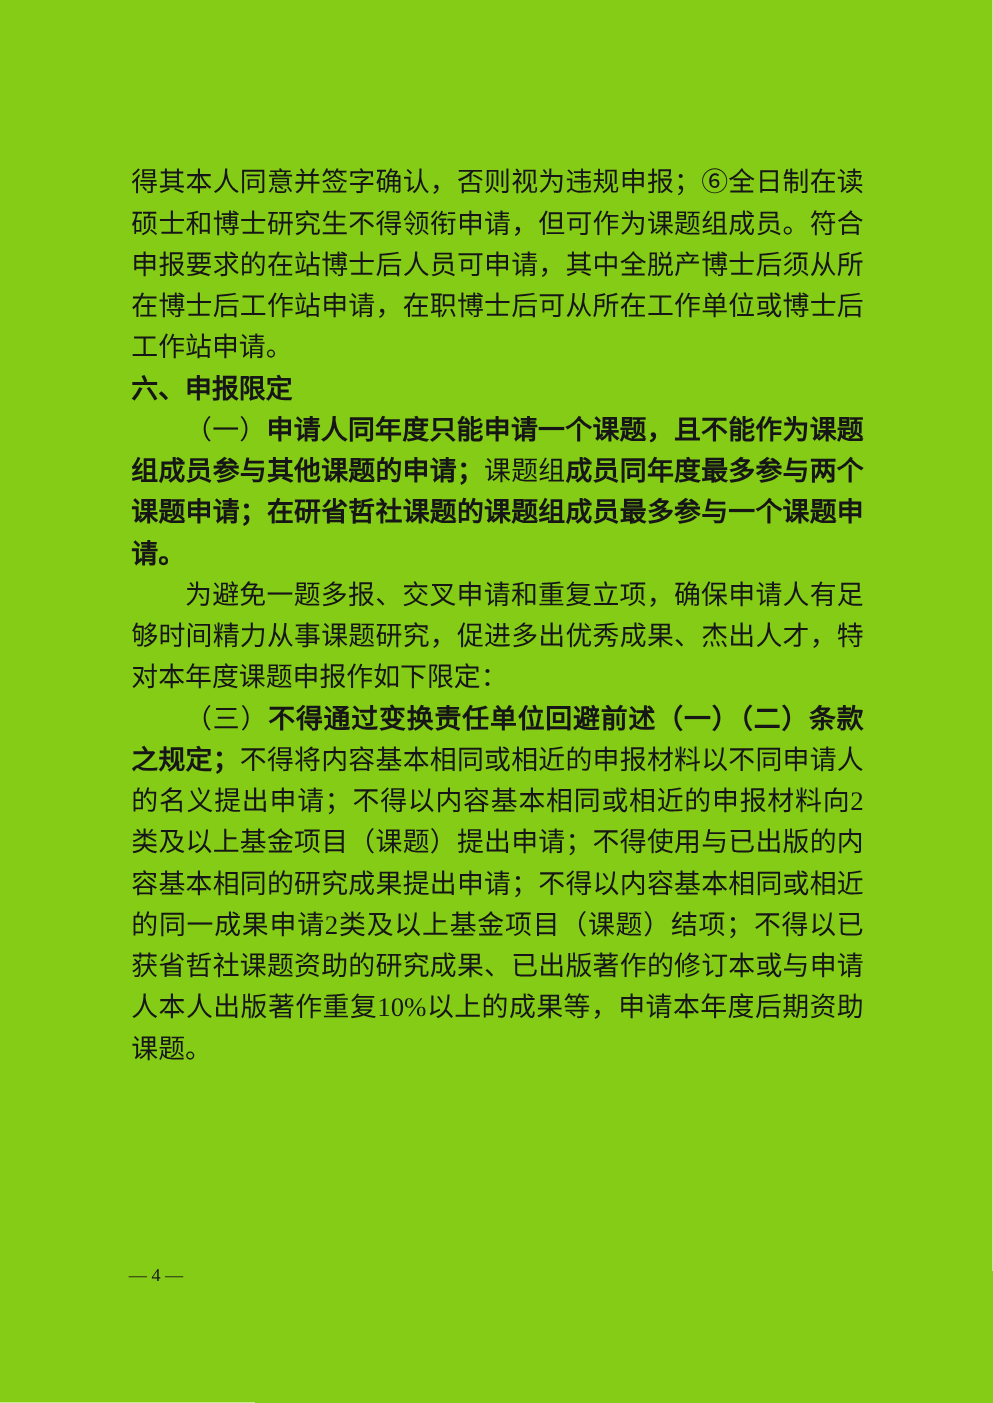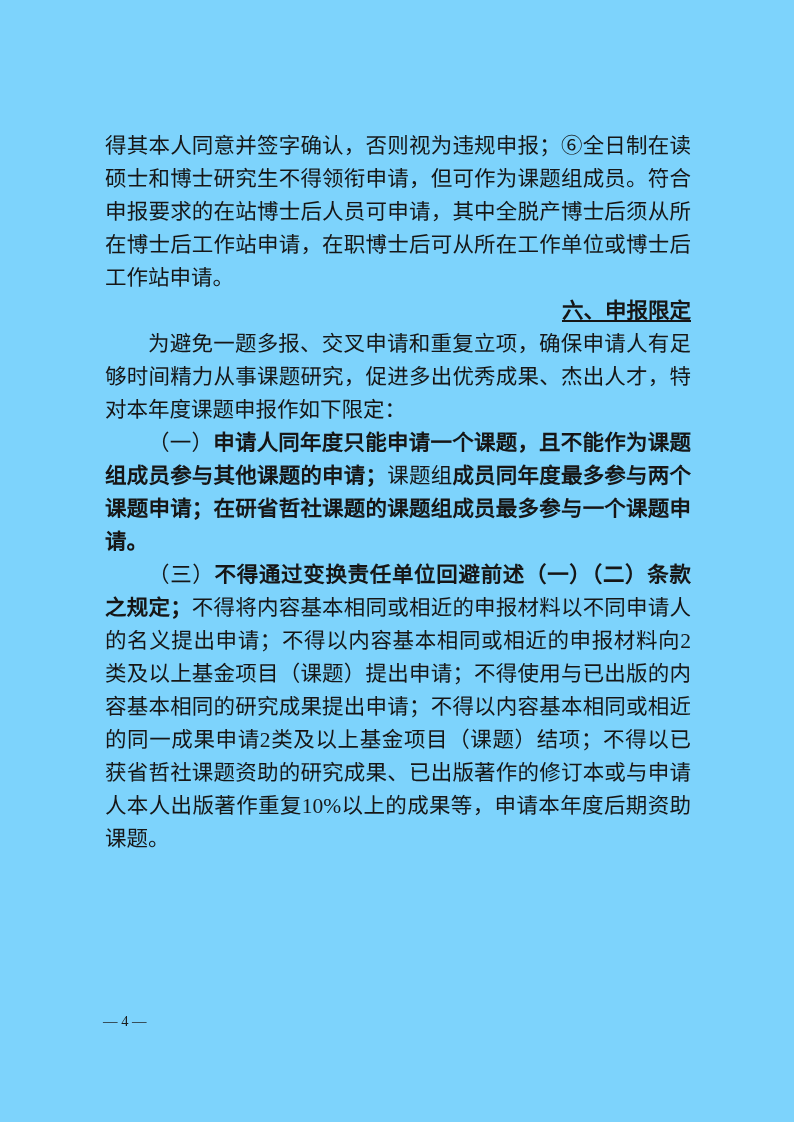--- a/index.html
+++ b/index.html
@@ -4,21 +4,21 @@
 <style>
   html, body {
     margin: 0;
     padding: 0;
     background: #ffffff;
   }
   .page {
     position: relative;
     width: 794px;
     height: 1122px;
-    background: #7dd3fc;
+    background: #84cc16;
     overflow: hidden;
     font-family: "Liberation Serif", "DejaVu Serif", serif;
     color: #161616;
   }
   .content {
     position: absolute;
     left: 105px;
     top: 130px;
     width: 586px;
   }
@@ -28,22 +28,21 @@
     line-height: 33px;
     text-align: justify;
     letter-spacing: 0;
     word-break: break-all;
   }
   .para.indent {
     text-indent: 2em;
   }
   .para.heading {
     font-weight: 700;
-    text-align: right;
-    text-decoration: underline;
+    text-align: left;
   }
   .run {
     font-weight: 400;
   }
   .run.bold {
     font-weight: 700;
   }
   .footer {
     position: absolute;
     left: 103px;
@@ -54,18 +53,18 @@
     font-family: "Liberation Serif", "DejaVu Serif", serif;
   }
 </style>
 </head>
 <body>
 
 <div class="page">
   <div class="content" id="doc-body">
       <p class="para"><span class="run">得其本人同意并签字确认，否则视为违规申报；⑥全日制在读硕士和博士研究生不得领衔申请，但可作为课题组成员。符合申报要求的在站博士后人员可申请，其中全脱产博士后须从所在博士后工作站申请，在职博士后可从所在工作单位或博士后工作站申请。</span></p>
       <p class="para heading"><span class="run bold">六、申报限定</span></p>
+      <p class="para indent"><span class="run">（一）</span><span class="run bold">申请人同年度只能申请一个课题，且不能作为课题组成员参与其他课题的申请；</span><span class="run">课题组</span><span class="run bold">成员同年度最多参与两个课题申请；在研省哲社课题的课题组成员最多参与一个课题申请。</span></p>
       <p class="para indent"><span class="run">为避免一题多报、交叉申请和重复立项，确保申请人有足够时间精力从事课题研究，促进多出优秀成果、杰出人才，特对本年度课题申报作如下限定：</span></p>
-      <p class="para indent"><span class="run">（一）</span><span class="run bold">申请人同年度只能申请一个课题，且不能作为课题组成员参与其他课题的申请；</span><span class="run">课题组</span><span class="run bold">成员同年度最多参与两个课题申请；在研省哲社课题的课题组成员最多参与一个课题申请。</span></p>
       <p class="para indent"><span class="run">（三）</span><span class="run bold">不得通过变换责任单位回避前述（一）（二）条款之规定；</span><span class="run">不得将内容基本相同或相近的申报材料以不同申请人的名义提出申请；不得以内容基本相同或相近的申报材料向2类及以上基金项目（课题）提出申请；不得使用与已出版的内容基本相同的研究成果提出申请；不得以内容基本相同或相近的同一成果申请2类及以上基金项目（课题）结项；不得以已获省哲社课题资助的研究成果、已出版著作的修订本或与申请人本人出版著作重复10%以上的成果等，申请本年度后期资助课题。</span></p>
     </div>
   <div class="footer">— 4 —</div>
 </div>
 
 </body></html>

